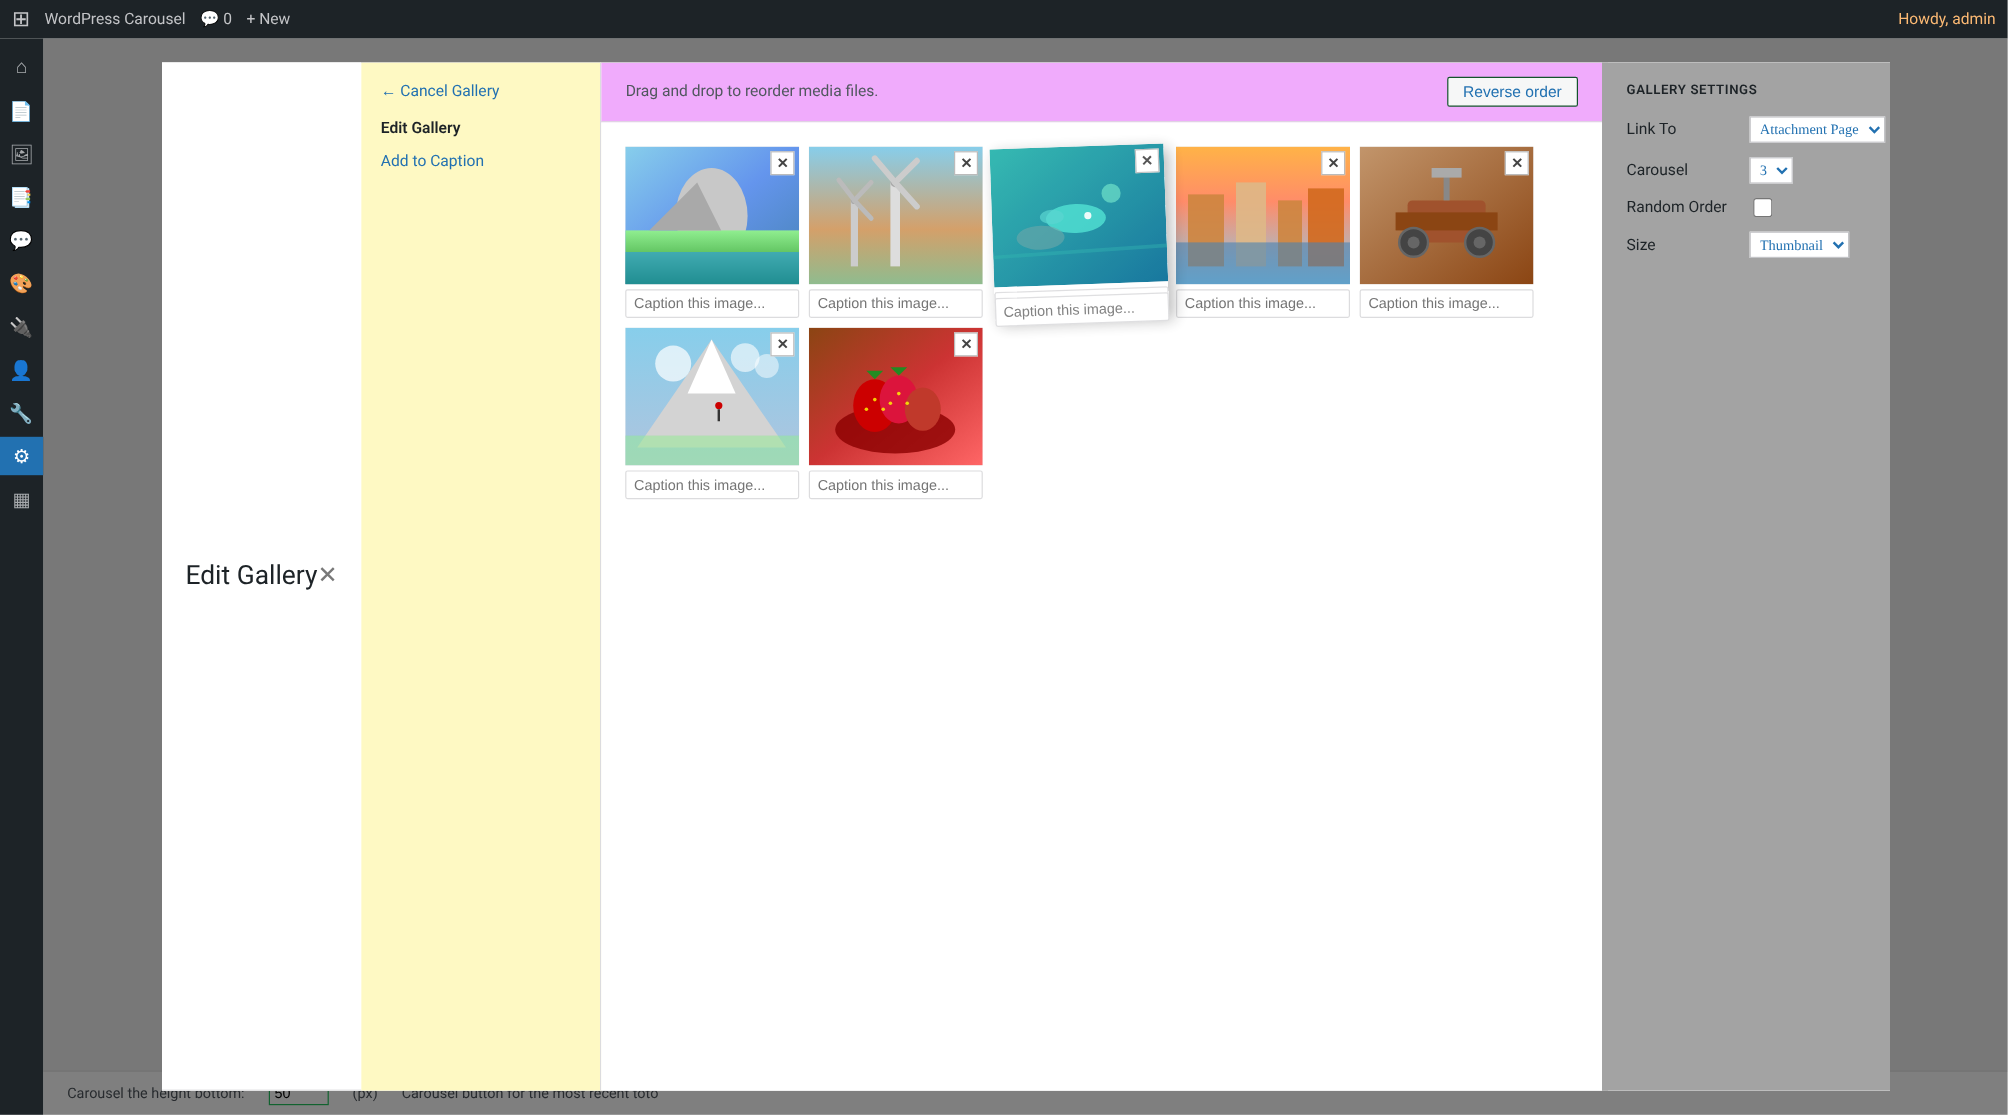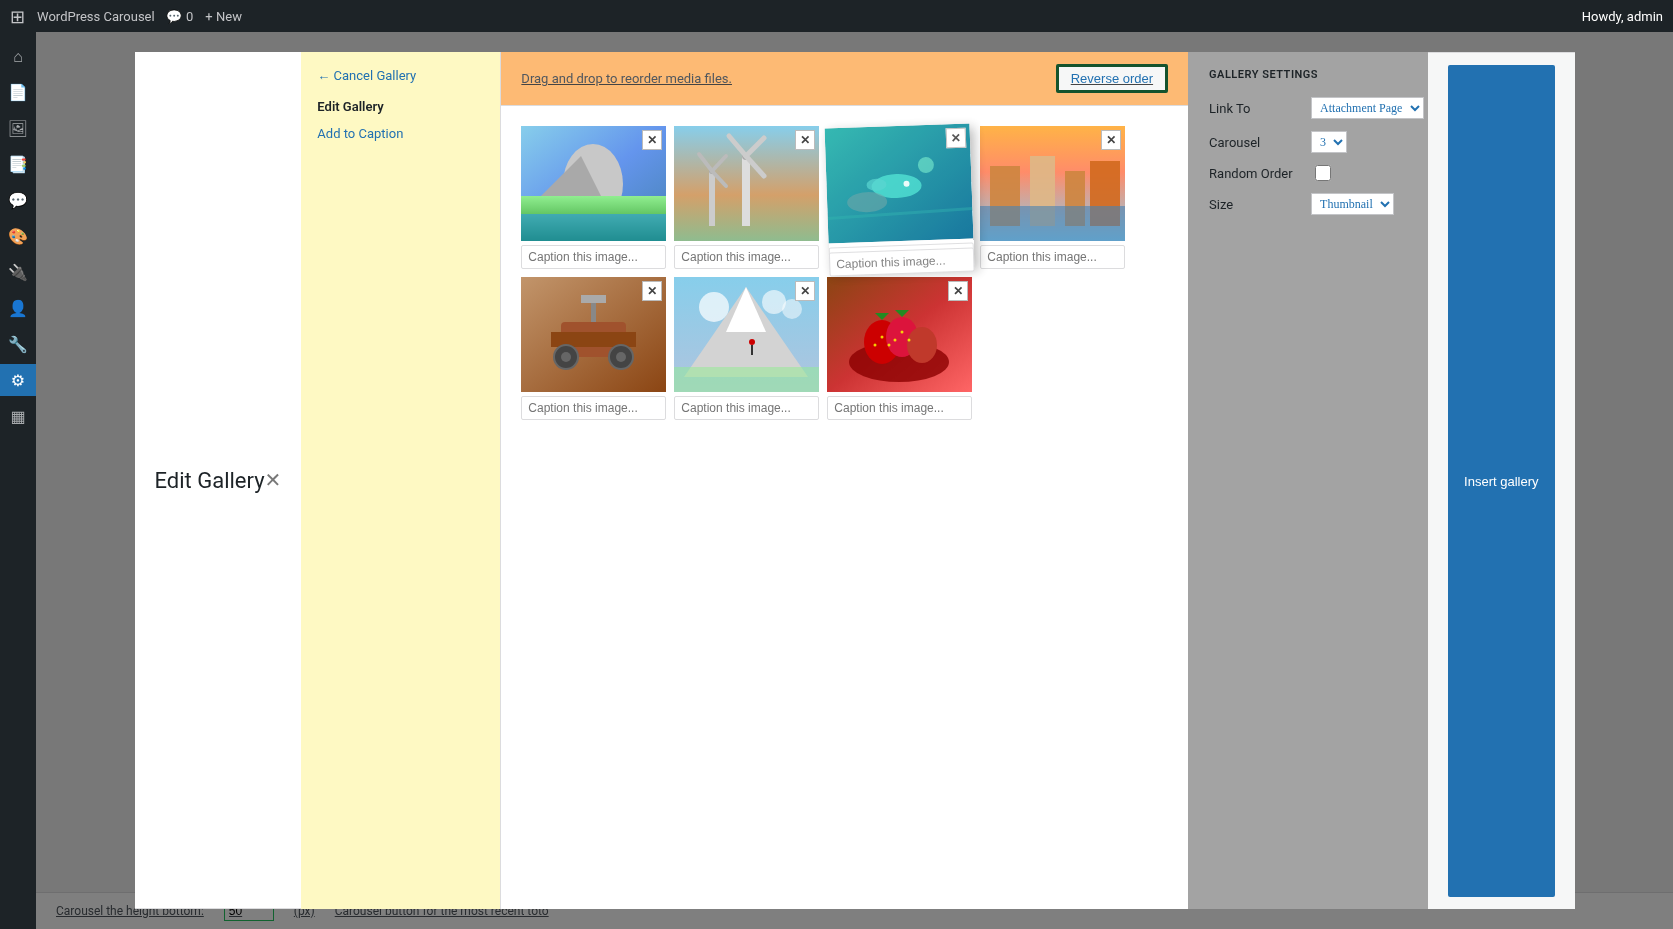--- a/index.html
+++ b/index.html
@@ -12,21 +12,21 @@
       height: 32px;
       display: flex;
       align-items: center;
       padding: 0 10px;
       gap: 12px;
       position: fixed;
       top: 0; left: 0; right: 0;
       z-index: 9999;
     }
     .admin-bar .wp-logo { color: #c3c4c7; font-size: 18px; }
-    .admin-bar .howdy { margin-left: auto; font-size: 13px; color: #ffffff; }
+    .admin-bar .howdy { margin-left: auto; font-size: 13px; color: #fdba74; }
 
     
     .sidebar {
       position: fixed;
       top: 32px;
       left: 0;
       width: 36px;
       bottom: 0;
       background: #1d2327;
       display: flex;
@@ -137,30 +137,29 @@
       flex-direction: column;
       overflow: hidden;
     }
 
     .content-toolbar {
       padding: 12px 20px;
       display: flex;
       align-items: center;
       justify-content: space-between;
       border-bottom: 1px solid #dcdcde;
-      background: #fdba74;
-      text-decoration: underline;
+      background: #f0abfc;
     }
     .drag-hint {
       font-size: 13px;
       color: #50575e;
     }
     .reverse-order-btn {
       padding: 4px 12px;
-      border: 3px solid #14532d;
+      border: 1px solid #14532d;
       background: #f6f7f7;
       color: #2271b1;
       font-size: 13px;
       cursor: pointer;
       border-radius: 2px;
     }
 
     .gallery-grid-area {
       flex: 1;
       overflow-y: auto;
@@ -510,25 +509,22 @@
           <select class="setting-select">
             <option selected="">Thumbnail</option>
             <option>Medium</option>
             <option>Large</option>
             <option>Full Size</option>
           </select>
         </div>
       </div>
     </div>
 
-    <div class="modal-footer">
-      <button class="insert-gallery-btn">Insert gallery</button>
-    </div>
 
   </div>
 </div>
 
-<div class="bottom-hint" style="position:fixed;bottom:0;left:36px;right:0;text-decoration:underline;">
+<div class="bottom-hint" style="position:fixed;bottom:0;left:36px;right:0;">
   <span>Carousel the height bottom:</span>
   <input type="text" value="50" style="">
   <span>(px)</span>
   <span>Carousel button for the most recent toto</span>
 </div>
 
 </body></html>

